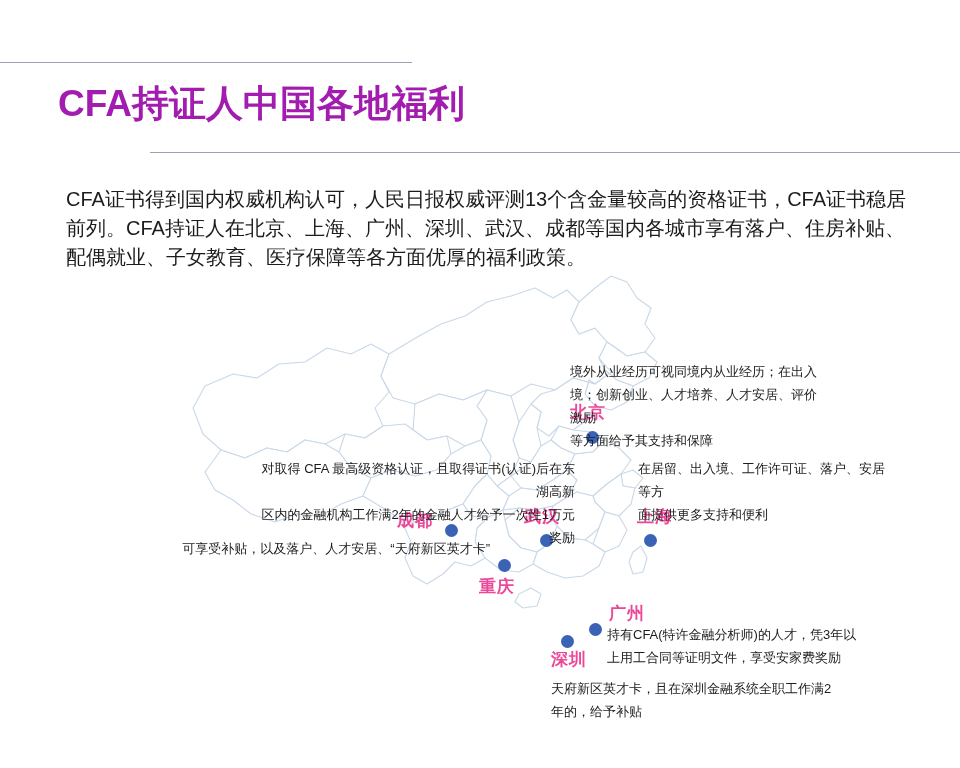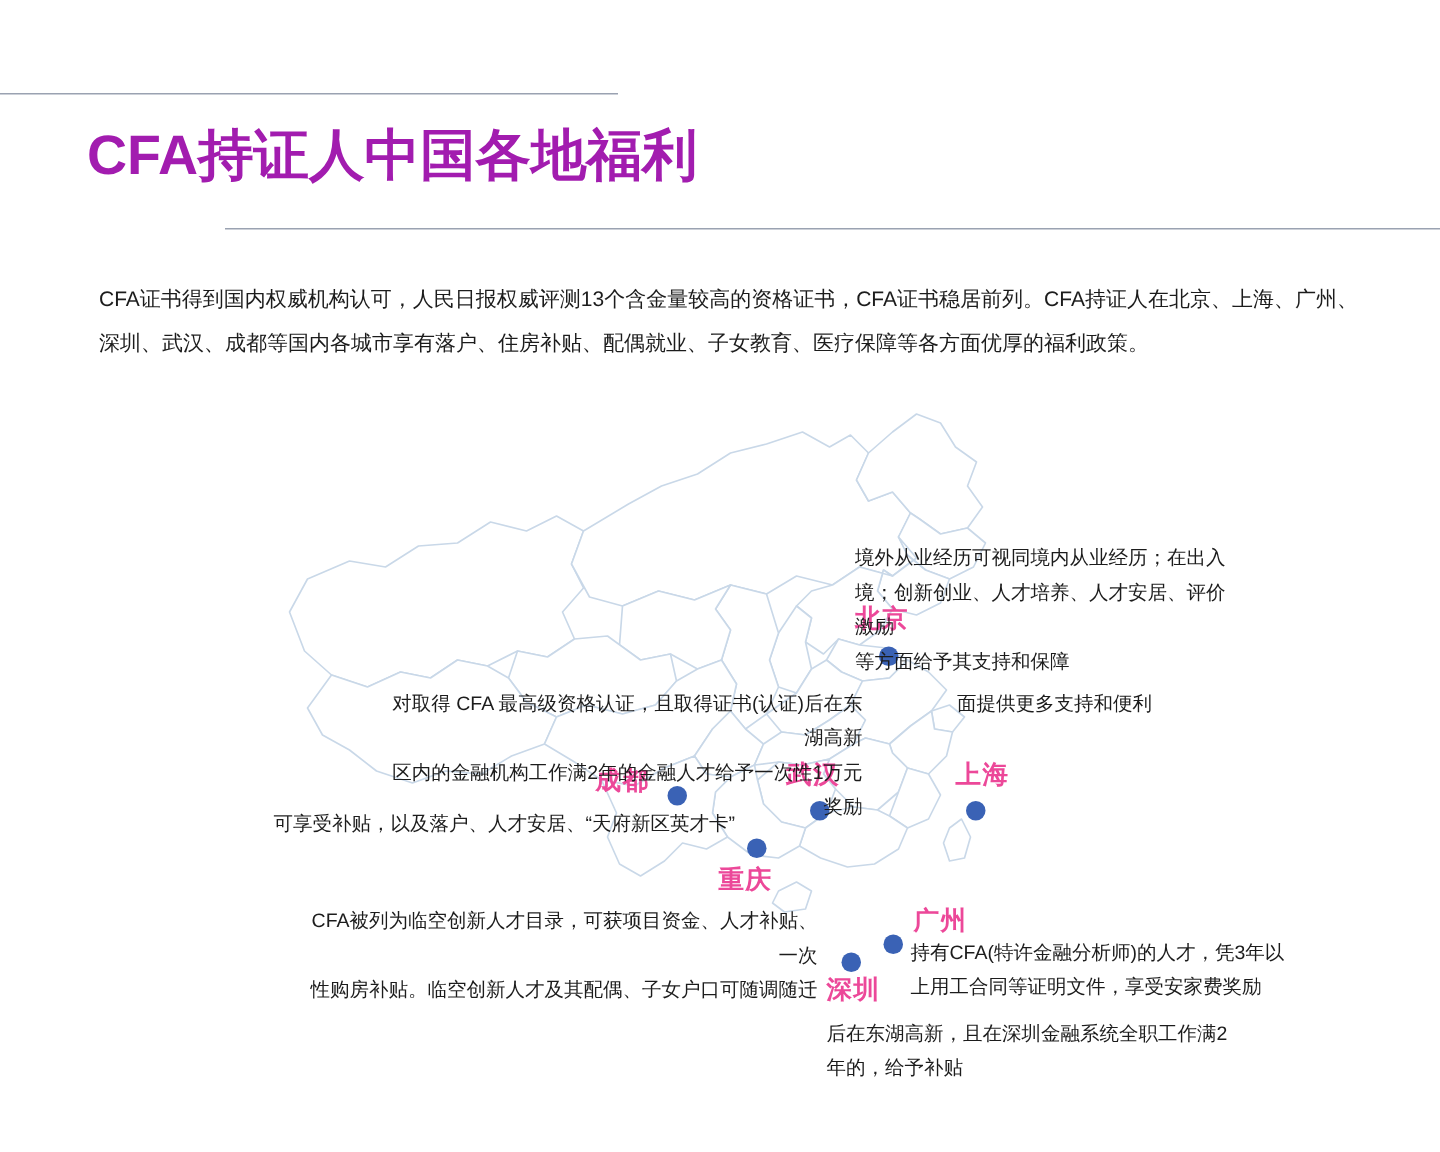--- a/index.html
+++ b/index.html
@@ -23,21 +23,21 @@
   }
   .title{
     position:absolute;left:58px;top:85px;
     font-size:37px;font-weight:bold;letter-spacing:0px;
     color:#a21caf;white-space:nowrap;line-height:1;
   }
 
   
   .intro{
     position:absolute;left:66px;top:185px;width:845px;
-    font-size:14px;line-height:29px;color:#1c1c1c;
+    font-size:20px;line-height:29px;color:#1c1c1c;
     letter-spacing:0px;
   }
   .intro p{margin:0;}
 
   
   .map-wrap{
     position:absolute;left:175px;top:258px;width:620px;height:500px;
   }
   .map-wrap svg{display:block;width:100%;height:100%;}
 
@@ -170,40 +170,37 @@
     <div class="city-dot" style="left:561px;top:635px;"></div>
   </div>
 
   <div class="note left" style="left:570px;top:360px;width:252px;">
     <div>境外从业经历可视同境内从业经历；在出入</div>
     <div>境；创新创业、人才培养、人才安居、评价激励</div>
     <div>等方面给予其支持和保障</div>
   </div>
 
   <div class="note left" style="left:638px;top:457px;width:250px;">
+    <div>在居留、出入境、工作许可证、落户、安居等方</div>
     <div>面提供更多支持和便利</div>
   </div>
 
   <div class="note right" style="left:255px;top:457px;width:320px;">
     <div>对取得 CFA 最高级资格认证，且取得证书(认证)后在东湖高新</div>
     <div>区内的金融机构工作满2年的金融人才给予一次性1万元奖励</div>
   </div>
 
   <div class="note right" style="left:170px;top:537px;width:320px;">
     <div>可享受补贴，以及落户、人才安居、“天府新区英才卡”</div>
   </div>
 
-  <div class="note right" style="left:205px;top:602px;width:340px;">
-    <div>CFA被列为临空创新人才目录，可获项目资金、人才补贴、一次</div>
-    <div>性购房补贴。临空创新人才及其配偶、子女户口可随调随迁</div>
-  </div>
 
   <div class="note left" style="left:607px;top:623px;width:290px;">
     <div>持有CFA(特许金融分析师)的人才，凭3年以</div>
     <div>上用工合同等证明文件，享受安家费奖励</div>
   </div>
 
   <div class="note left" style="left:551px;top:677px;width:310px;">
-    <div>后在东湖高新，且在深圳金融系统全职工作满2</div>
+    <div>天府新区英才卡，且在深圳金融系统全职工作满2</div>
     <div>年的，给予补贴</div>
   </div>
 
 </div>
 
 </body></html>

